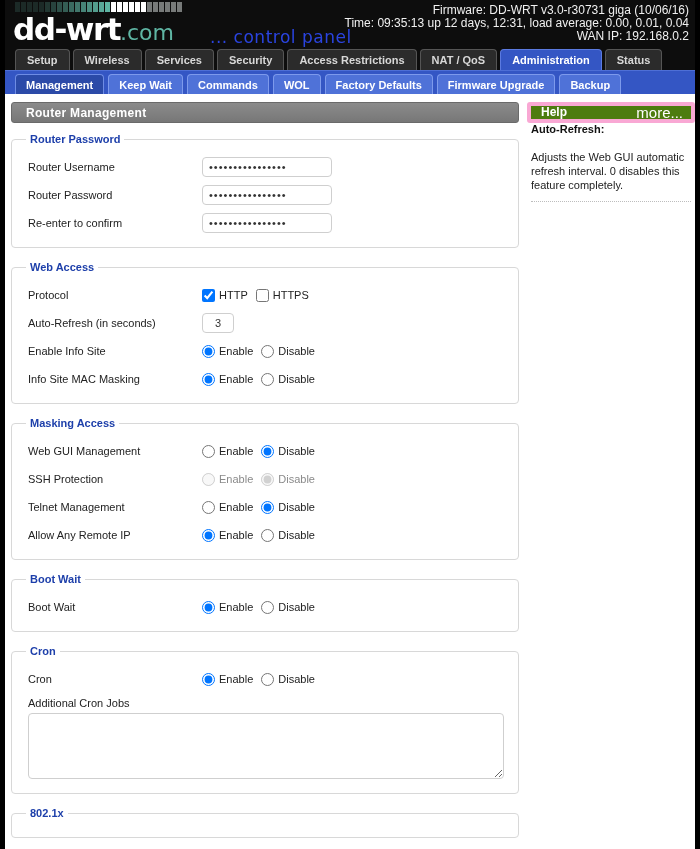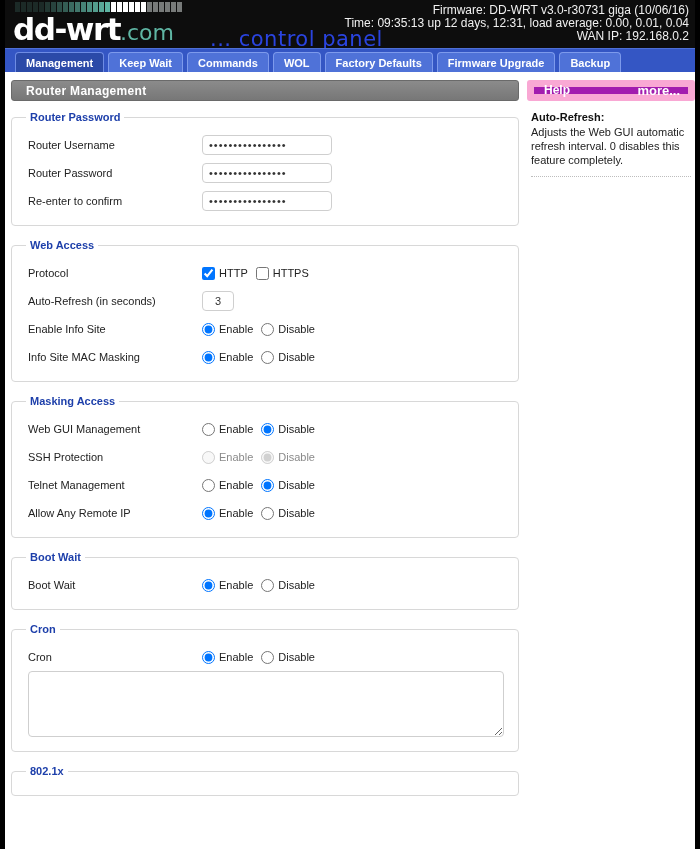--- a/index.html
+++ b/index.html
@@ -49,21 +49,21 @@
   #logo-text .dotcom {
     color: #5fb6a4;
     font-size: 22px;
     font-weight: 400;
     letter-spacing: 0px;
   }
   #cp-text {
     position: absolute;
     left: 205px; top: 27px;
     font-family: "DejaVu Sans", sans-serif;
-    font-size: 21px;
+    font-size: 17px;
     color: #2a44e0;
     letter-spacing: 0.5px;
     white-space: nowrap;
   }
   #sysinfo {
     position: absolute;
     right: 6px; top: 4px;
     text-align: right;
     color: #f0f0f0;
     font-size: 12px;
@@ -157,39 +157,38 @@
     font-weight: 700;
     padding-left: 14px;
     letter-spacing: 0.3px;
     margin-bottom: 10px;
   }
 
   
   #help-head {
     height: 21px;
     line-height: 21px;
-    background: #a21caf;
-    border: 7px solid #f9a8d4;
+    background: #4d7c0f;
+    border: 4px solid #f9a8d4;
     border-radius: 3px;
     color: #fff;
     font-size: 12px;
     font-weight: 700;
     padding: 0 8px 0 10px;
     display: flex;
     justify-content: space-between;
     align-items: center;
-    margin-bottom: 10px;
-  }
-  #help-more { font-size: 13px; font-weight: 700; text-align: right; }
+  }
+  #help-more { font-size: 15px; font-weight: 400; text-align: right; }
   #help-body { padding: 0 4px 0 4px; }
   .help-term {
     font-size: 11px;
     font-weight: 700;
     color: #111;
-    margin-bottom: 2px;
+    margin-bottom: 15px;
   }
   .help-desc {
     font-size: 11px;
     color: #222;
     line-height: 14px;
   }
   #help-rule {
     margin-top: 9px;
     border-top: 1px dotted #bdbdbd;
   }
@@ -307,20 +306,30 @@
       <div id="logo-text"><span>dd-wrt</span><span class="dotcom">.com</span></div>
     </div>
     <div id="cp-text">... control panel</div>
     <div id="sysinfo">
       <div>Firmware: DD-WRT v3.0-r30731 giga (10/06/16)</div>
       <div>Time: 09:35:13 up 12 days, 12:31, load average: 0.00, 0.01, 0.04</div>
       <div>WAN IP: 192.168.0.2</div>
     </div>
   </div>
 
+  <div id="maintabs">
+      <div class="mtab">Setup</div>
+      <div class="mtab">Wireless</div>
+      <div class="mtab">Services</div>
+      <div class="mtab">Security</div>
+      <div class="mtab">Access Restrictions</div>
+      <div class="mtab">NAT / QoS</div>
+      <div class="mtab active">Administration</div>
+      <div class="mtab">Status</div>
+    </div>
 
   <div id="subtabs">
       <div class="stab active">Management</div>
       <div class="stab">Keep Wait</div>
       <div class="stab">Commands</div>
       <div class="stab">WOL</div>
       <div class="stab">Factory Defaults</div>
       <div class="stab">Firmware Upgrade</div>
       <div class="stab">Backup</div>
     </div>
@@ -482,20 +491,21 @@
             <label class="opt">
                 <input type="radio" name="cron" checked="" style="">
                 <span>Enable</span>
               </label>
             <label class="opt">
                 <input type="radio" name="cron" style="">
                 <span>Disable</span>
               </label>
           </div>
         </div>
+        <div class="ta-label">Additional Cron Jobs</div>
         <div class="ta-wrap">
           <textarea style=""></textarea>
         </div>
       </fieldset>
 
       <fieldset>
         <legend>802.1x</legend>
 
       </fieldset>
     </div>

